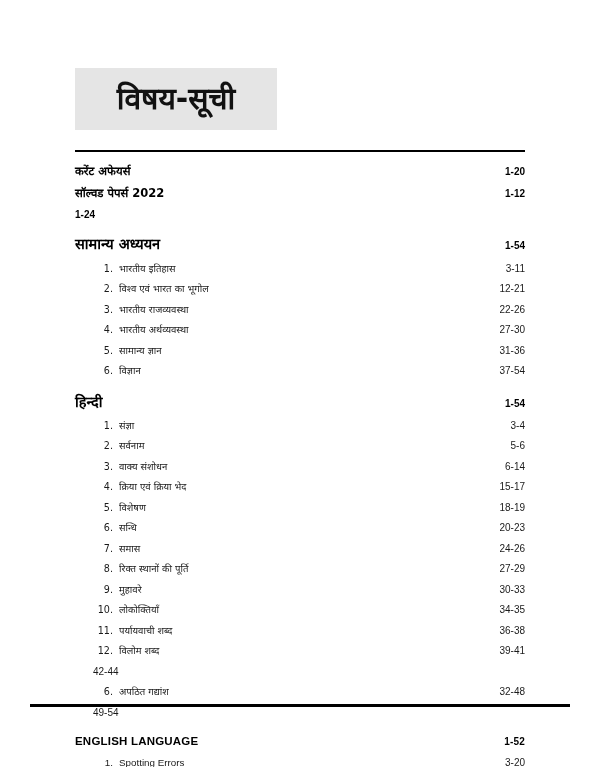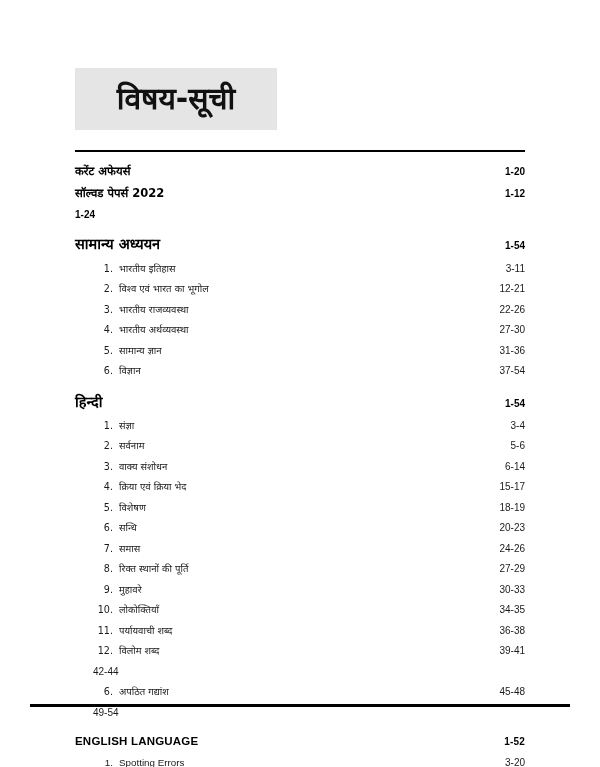--- a/index.html
+++ b/index.html
@@ -296,21 +296,21 @@
       <span class="pages">39-41</span>
     </div>
     <div class="row sub">
       <span class="pages">42-44</span>
     </div>
     <div class="row sub">
       <span class="label-wrap">
         <span class="num">6.</span>
         <span class="label">अपठित गद्यांश</span>
       </span>
-      <span class="pages">45-48</span>
+      <span class="pages">32-48</span>
     </div>
     <div class="row sub">
       <span class="pages">49-54</span>
     </div>
 
     <div class="row section-head latin">
       <span class="label">ENGLISH LANGUAGE</span>
       <span class="pages">1-52</span>
     </div>
     <div class="row sub latin">

